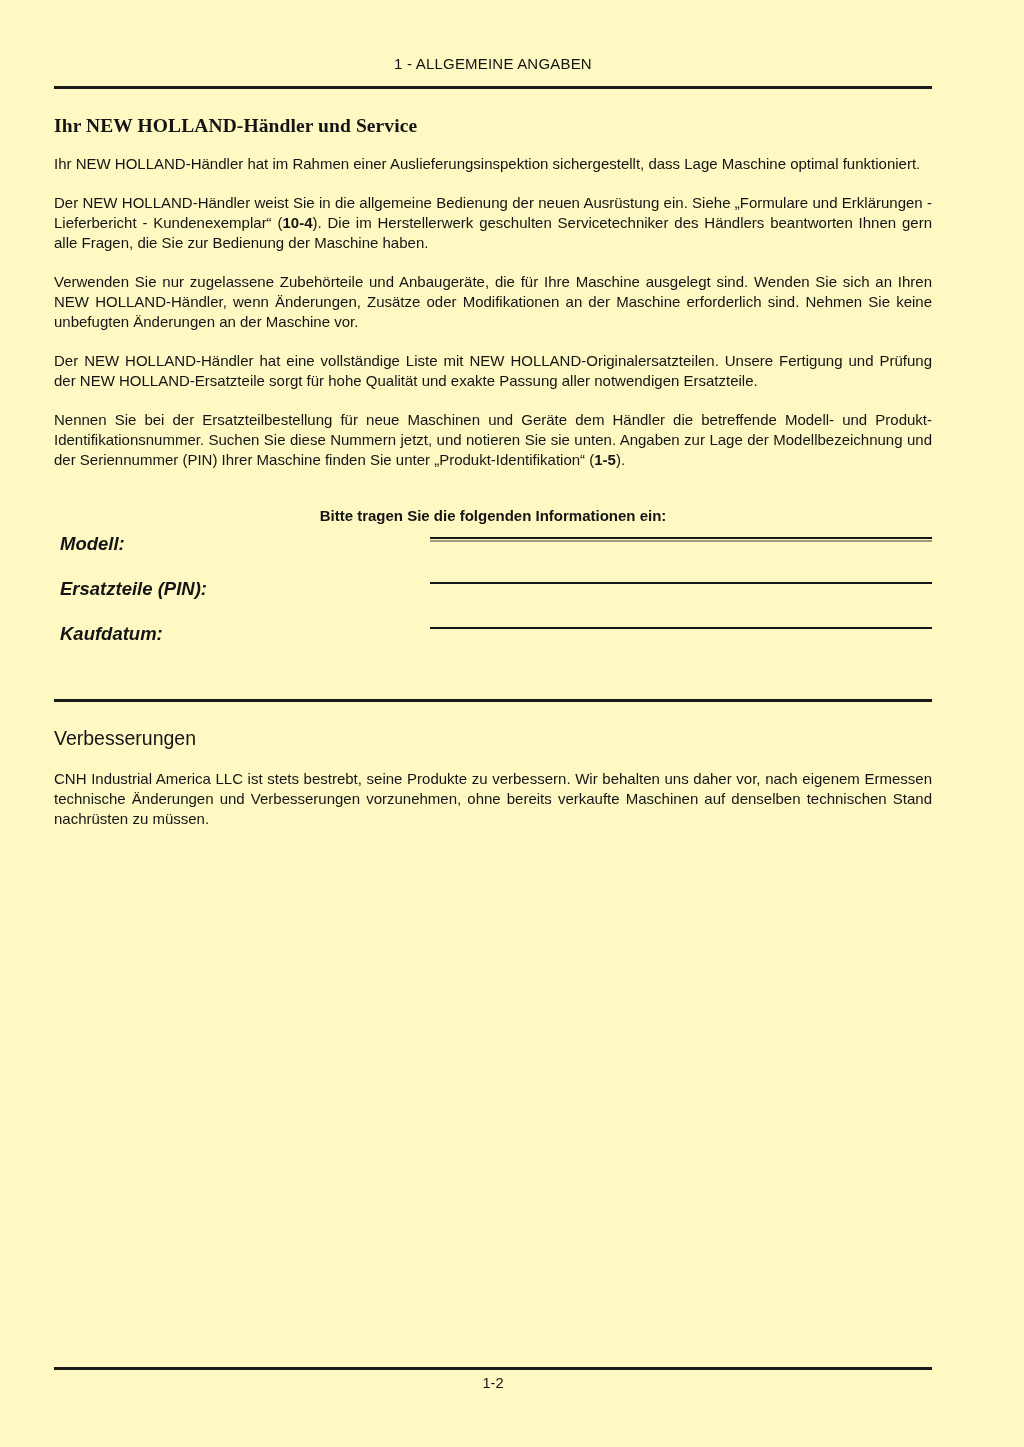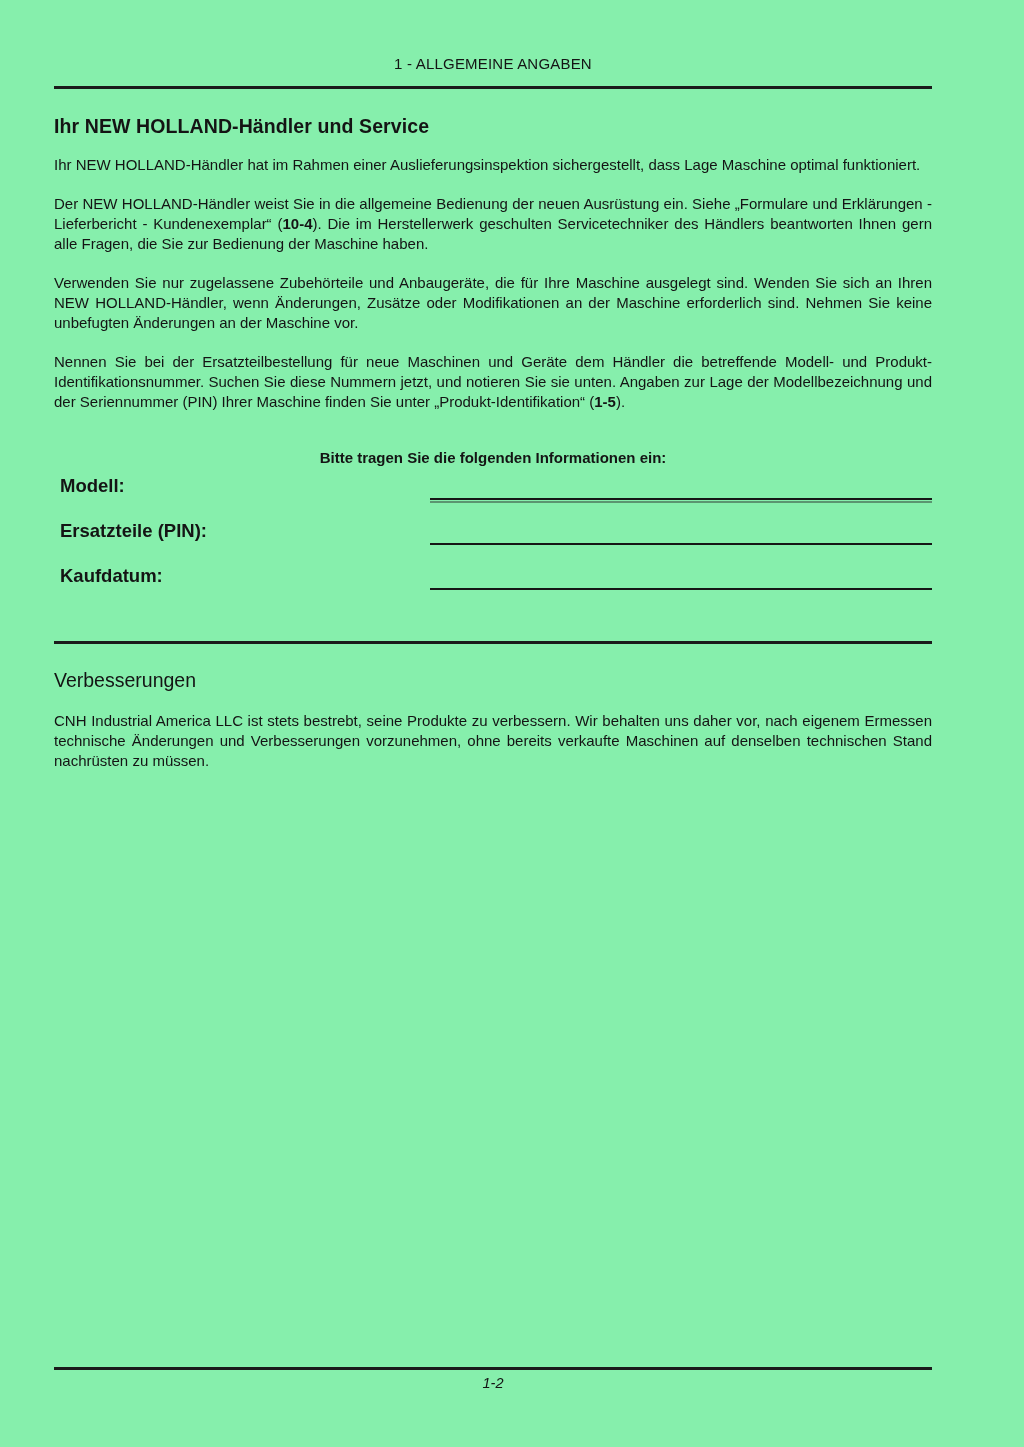--- a/index.html
+++ b/index.html
@@ -1,21 +1,21 @@
 <!DOCTYPE html>
 <html lang="de"><head>
 <meta charset="utf-8">
 <style>
   html, body { margin: 0; padding: 0; background: #e8e8e8; }
   .page {
     position: relative;
     width: 1024px;
     height: 1447px;
     margin: 0 auto;
-    background: #86efac;
+    background: #fef9c3;
     color: #141414;
     font-family: "Liberation Sans", "DejaVu Sans", sans-serif;
     overflow: hidden;
   }
   .content {
     padding: 0 92px 0 54px; 
   }
   .header-title {
     padding-top: 55px;
     text-align: center;
@@ -25,39 +25,40 @@
   .rule {
     height: 3px;
     background: #1b1b1b;
   }
   .header-rule { margin-top: 14px; }
   .section-title {
     margin-top: 26px;
     font-size: 19.5px;
     font-weight: bold;
     letter-spacing: 0.1px;
+    font-family: Liberation Serif, serif;
   }
   .body-par {
     margin-top: 19px;
     font-size: 15px;
     line-height: 20px;
     text-align: justify;
   }
   .body-par:first-of-type { margin-top: 17px; }
   .b { font-weight: bold; }
   .form-intro {
     margin-top: 37px;
     font-size: 15px;
     font-weight: bold;
     text-align: center;
   }
   .field-row {
     display: flex;
-    align-items: flex-end;
     margin-top: 24px;
+    font-style: italic;
   }
   .field-row.first { margin-top: 9px; }
   .field-label {
     width: 376px;
     flex: 0 0 376px;
     font-size: 18.5px;
     font-weight: bold;
     line-height: 21px;
     padding-left: 6px;
     box-sizing: border-box;
@@ -75,21 +76,20 @@
   .improvements-title {
     margin-top: 25px;
     font-size: 19.5px;
     font-weight: normal;
   }
   .footer {
     position: absolute;
     left: 54px;
     right: 92px;
     top: 1367px;
-    font-style: italic;
   }
   .footer-page-number {
     margin-top: 5px;
     text-align: center;
     font-size: 14.5px;
   }
 </style>
 </head>
 <body>
 
@@ -101,20 +101,21 @@
     <div class="rule header-rule"></div>
 
     <h1 class="section-title">Ihr NEW HOLLAND-Händler und Service</h1>
 
     <p class="body-par"><span>Ihr NEW HOLLAND-Händler hat im Rahmen einer Auslieferungsinspektion sichergestellt, dass Lage Maschine optimal funktioniert.</span></p>
 
     <p class="body-par"><span>Der NEW HOLLAND-Händler weist Sie in die allgemeine Bedienung der neuen Ausrüstung ein. Siehe „Formulare und Erklärungen - Lieferbericht - Kundenexemplar“ (</span><span class="b">10-4</span><span>). Die im Herstellerwerk geschulten Servicetechniker des Händlers beantworten Ihnen gern alle Fragen, die Sie zur Bedienung der Maschine haben.</span></p>
 
     <p class="body-par"><span>Verwenden Sie nur zugelassene Zubehörteile und Anbaugeräte, die für Ihre Maschine ausgelegt sind. Wenden Sie sich an Ihren NEW HOLLAND-Händler, wenn Änderungen, Zusätze oder Modifikationen an der Maschine erforderlich sind. Nehmen Sie keine unbefugten Änderungen an der Maschine vor.</span></p>
 
+    <p class="body-par"><span>Der NEW HOLLAND-Händler hat eine vollständige Liste mit NEW HOLLAND-Originalersatzteilen. Unsere Fertigung und Prüfung der NEW HOLLAND-Ersatzteile sorgt für hohe Qualität und exakte Passung aller notwendigen Ersatzteile.</span></p>
 
     <p class="body-par"><span>Nennen Sie bei der Ersatzteilbestellung für neue Maschinen und Geräte dem Händler die betreffende Modell- und Produkt-Identifikationsnummer. Suchen Sie diese Nummern jetzt, und notieren Sie sie unten. Angaben zur Lage der Modellbezeichnung und der Seriennummer (PIN) Ihrer Maschine finden Sie unter „Produkt-Identifikation“ (</span><span class="b">1-5</span><span>).</span></p>
 
     <div class="form-intro">Bitte tragen Sie die folgenden Informationen ein:</div>
 
     <div class="field-row first">
       <div class="field-label">Modell:</div>
       <div class="field-line double"></div>
     </div>
 

